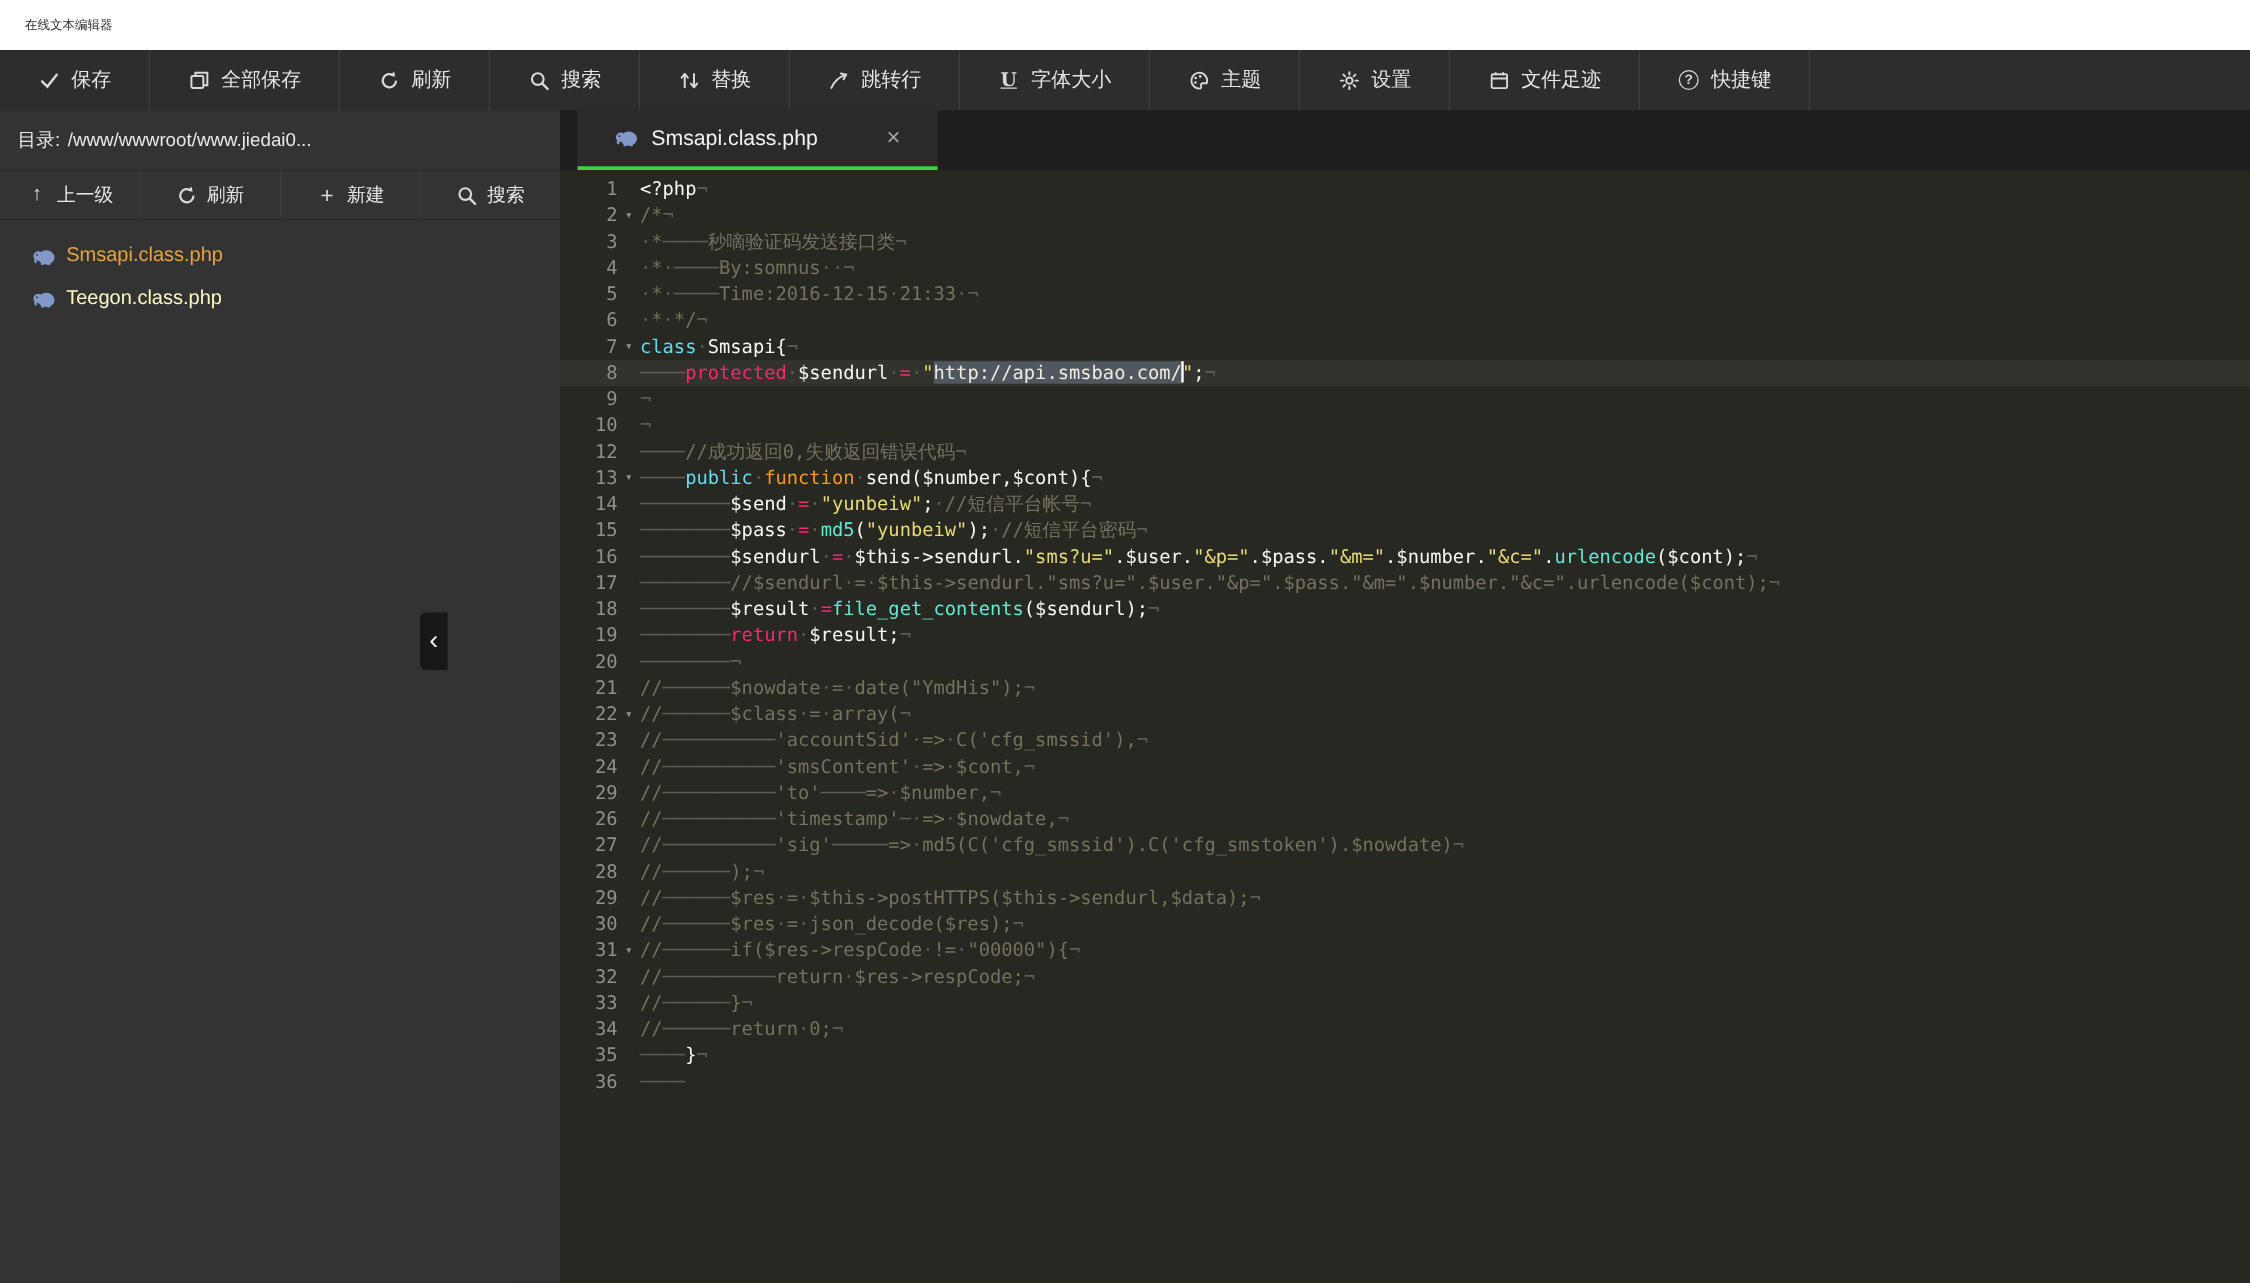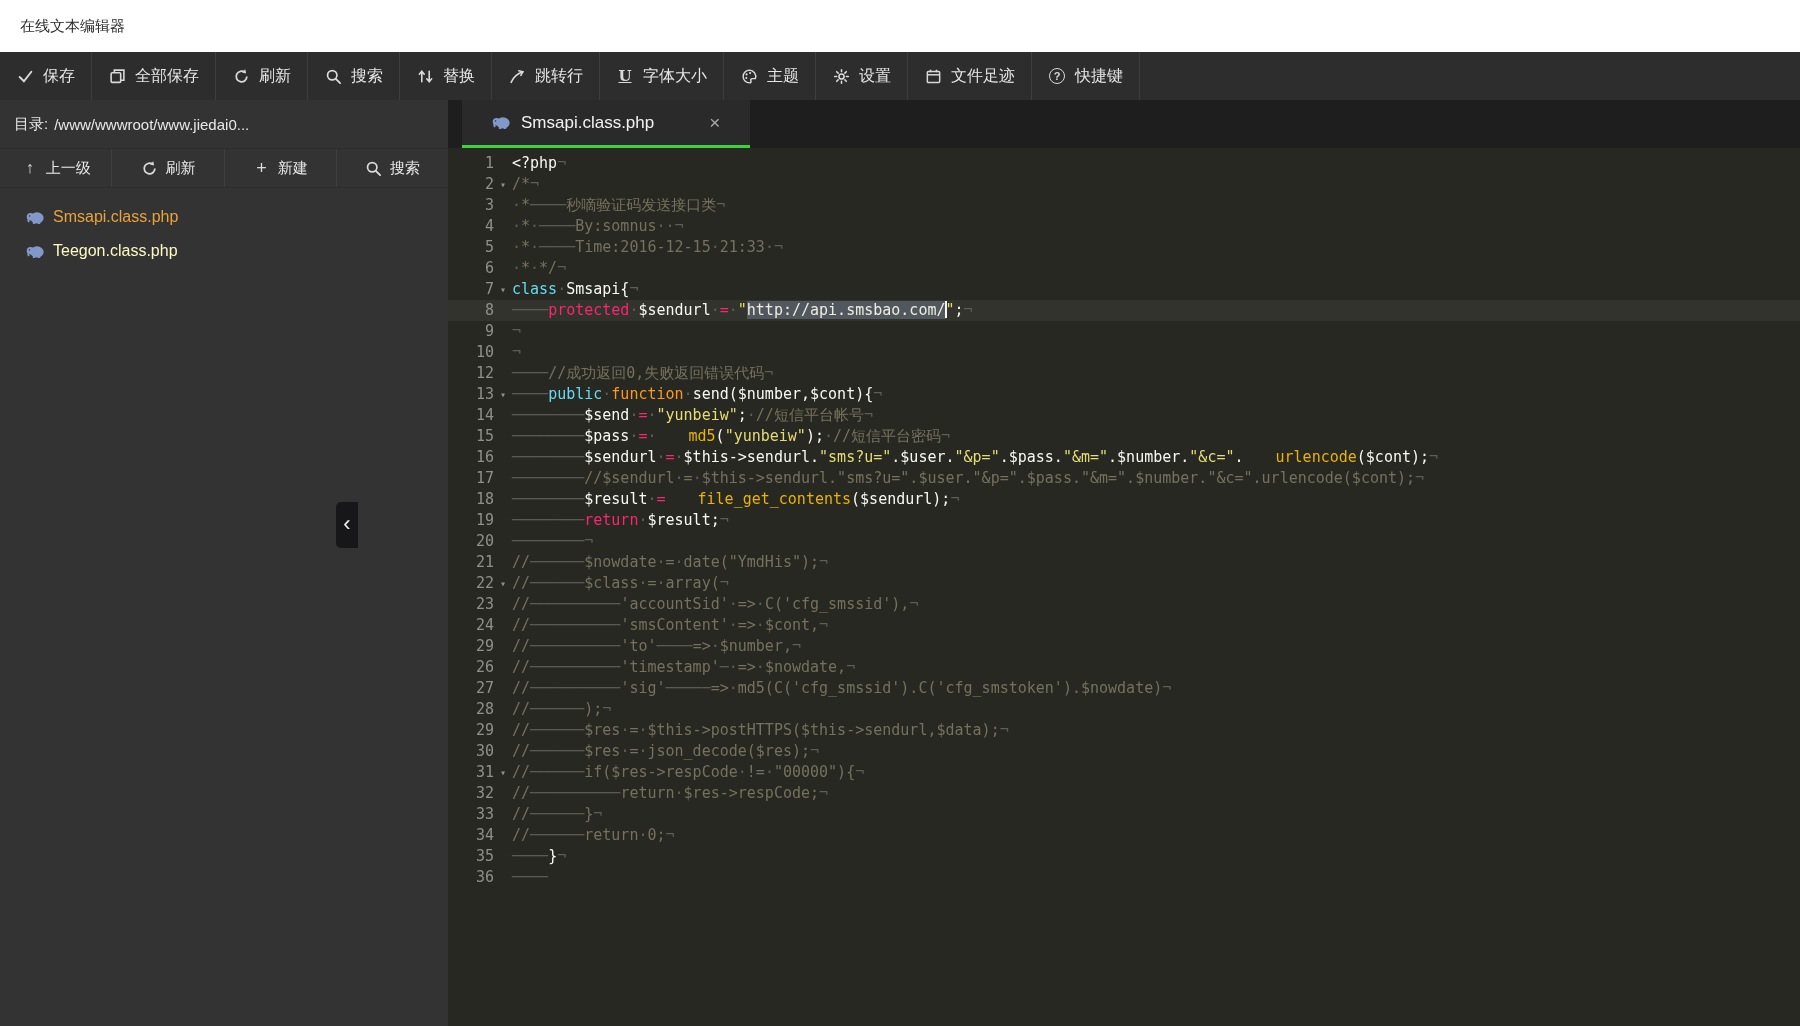--- a/index.html
+++ b/index.html
@@ -1,24 +1,24 @@
 <!DOCTYPE html>
 <html style="--accent: #3fd23f; --file-selected: #e8a33d; --selection: #51575e;"><head>
 <meta charset="utf-8">
 <style>
   * { margin:0; padding:0; box-sizing:border-box; }
   html,body { width:1800px; height:1026px; overflow:hidden; background:#272822; font-family:"Liberation Sans",sans-serif; }
   .app { width:1800px; height:1026px; display:flex; flex-direction:column; }
 
   
-  .titlebar { height:52px; background:#ffffff; color:#2e2e2e; font-size:15px; display:flex; align-items:center; padding-left:20px; flex-shrink:0; }
+  .titlebar { height:40px; background:#ffffff; color:#2e2e2e; font-size:10px; display:flex; align-items:center; padding-left:20px; flex-shrink:0; }
 
   
   .toolbar { height:48px; background:#2d2d2d; display:flex; align-items:stretch; flex-shrink:0; }
-  .tbtn { display:flex; align-items:center; gap:9px; padding:0 16px; color:#e6e6e6; font-size:16px; border-right:1px solid #3e3e3e; cursor:pointer; white-space:nowrap; }
+  .tbtn { display:flex; align-items:center; gap:9px; padding:0 30px; color:#e6e6e6; font-size:16px; border-right:1px solid #3e3e3e; cursor:pointer; white-space:nowrap; }
   .icn { display:inline-flex; align-items:center; justify-content:center; width:18px; height:18px; color:#d9d9d9; }
   .glyph { font-size:16px; color:#d9d9d9; line-height:1; }
   .uline { font-size:15px; font-weight:bold; text-decoration:underline; color:#d9d9d9; font-family:"DejaVu Serif",serif; }
   .qcircle { width:16px; height:16px; border:1.5px solid #d9d9d9; border-radius:50%; display:inline-flex; align-items:center; justify-content:center; font-size:11px; font-weight:bold; color:#d9d9d9; }
 
   .main { flex:1; display:flex; position:relative; min-height:0; }
 
   
   .sidebar { width:448px; background:#333333; color:#e8e8e8; display:flex; flex-direction:column; flex-shrink:0; }
   .dir-row { height:48px; display:flex; align-items:center; padding:0 14px; font-size:15px; white-space:nowrap; overflow:hidden; flex-shrink:0; }
@@ -46,21 +46,21 @@
   .line.active { background:#32332c; }
   .ln { width:46px; text-align:right; color:#8f908a; flex-shrink:0; user-select:none; }
   .fold { width:18px; text-align:center; color:#8f908a; font-size:10px; line-height:21px; flex-shrink:0; }
   .lc { white-space:pre; }
 
   .pl  { color:#f8f8f2; }
   .kwp { color:#f92672; }
   .kwc { color:#66d9ef; }
   .kwo { color:#fd971f; }
   .str { color:#e6db74; }
-  .bi  { color:#eab308;margin-left:32px; }
+  .bi  { color:#5eead4; }
   .c   { color:#75715e; }
   .ws  { color:#5d5e56; }
   .nl  { color:#5d5e56; }
   .sel { background:var(--selection,#51575e); color:#ececdf; }
   .cursor { display:inline-block; width:2px; height:17px; background:#f8f8f0; vertical-align:middle; margin:0 -1px 2px -1px; }
 </style>
 </head>
 <body>
 
 <div class="app">

